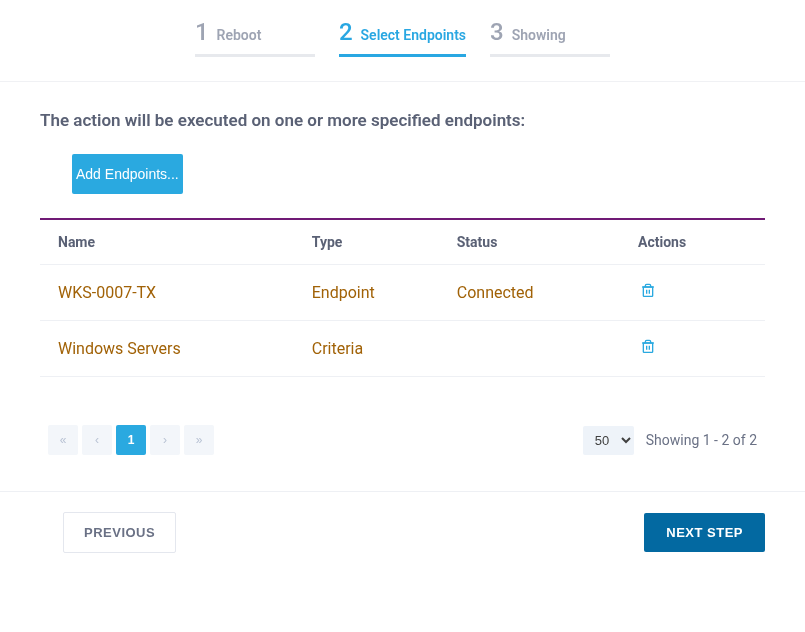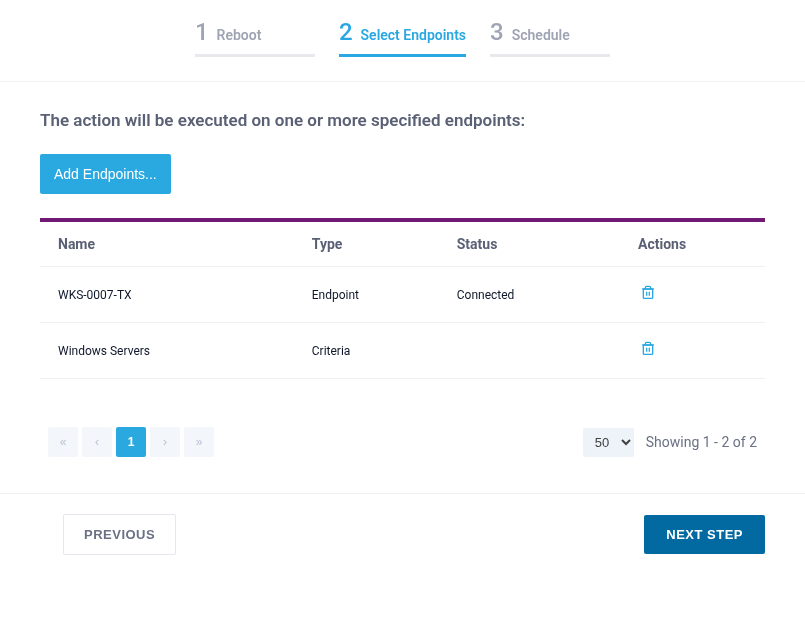--- a/index.html
+++ b/index.html
@@ -55,44 +55,45 @@
     font-weight: 600;
     color: #5a6175;
     margin-bottom: 24px;
   }
 
   .action-btns { display: flex; gap: 14px; margin-bottom: 24px; }
   .btn-primary {
     background: #2aa9e0;
     color: #ffffff;
     border: none;
-    padding: 12px 14px;
+    padding: 12px 4px;
     font-size: 14px;
     font-weight: 500;
     cursor: pointer;
     border-radius: 2px;
+    margin-left: 32px;
   }
 
   
   .tbl {
     width: 100%;
     border-collapse: collapse;
-    border-top: 4px solid #701a75;
+    border-top: 2px solid #701a75;
   }
   .tbl th {
     text-align: left;
     font-size: 14px;
     font-weight: 700;
     color: #5a6175;
     padding: 14px 18px;
     border-bottom: 1px solid #eef0f4;
   }
   .tbl td {
-    font-size: 12px;
-    color: #0f172a;
+    font-size: 16px;
+    color: #a16207;
     padding: 16px 18px;
     border-bottom: 1px solid #eef0f4;
   }
   .col-name { width: 35%; }
   .col-type { width: 20%; }
   .col-status { width: 25%; }
   .col-actions { width: 20%; }
 
   .trash-btn {
     background: none;
@@ -181,21 +182,21 @@
   <div class="step">
     <span class="step-num">1</span>
     <span class="step-label">Reboot</span>
   </div>
   <div class="step active">
     <span class="step-num">2</span>
     <span class="step-label">Select Endpoints</span>
   </div>
   <div class="step">
     <span class="step-num">3</span>
-    <span class="step-label">Schedule</span>
+    <span class="step-label">Showing</span>
   </div>
 </div>
 
 <hr class="divider-full">
 
 <div class="content">
 
   <div class="instruction">The action will be executed on one or more specified endpoints:</div>
 
   <div class="action-btns">

